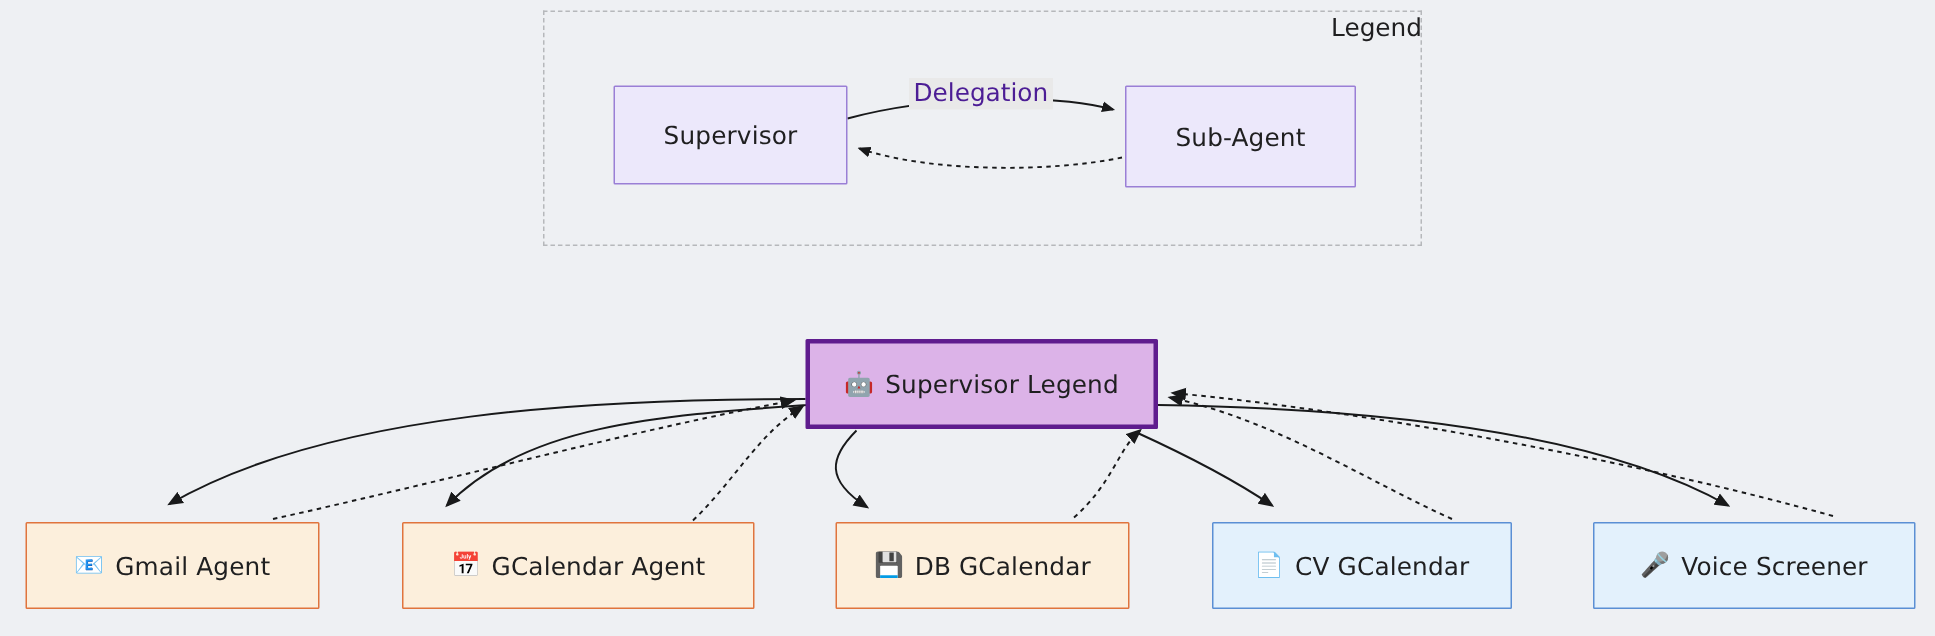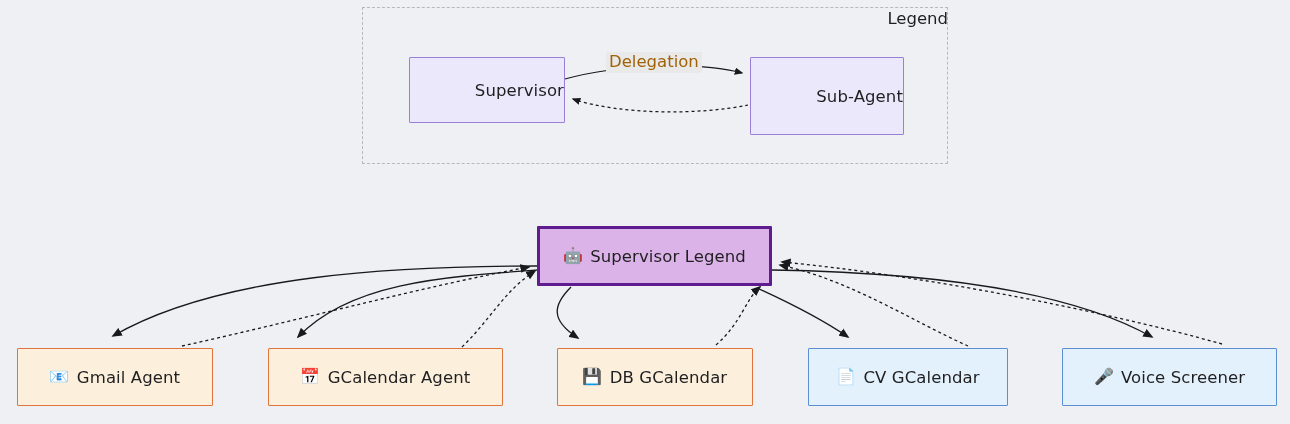--- a/index.html
+++ b/index.html
@@ -62,40 +62,39 @@
     width: 586px;
     text-align: right;
     font-size: 16.5px;
     color: #1f1f20;
   }
   
   .node-lavender {
     background: #ece8fb;
     border: 1.2px solid #9a7fd6;
     border-radius: 1px;
-    justify-content: flex-end;
   }
   #legend-supervisor {
     left: 409px;
     top: 57px;
     width: 156px;
     height: 66px;
   }
   #legend-subagent {
     left: 750px;
     top: 57px;
     width: 154px;
-    height: 78px;
+    height: 68px;
   }
   
   .edge-label {
     position: absolute;
     background: #e9e9e9;
     font-size: 16.5px;
-    color: #a16207;
+    color: #4c1d95;
     padding: 1px 3px;
     white-space: nowrap;
     line-height: 1.15;
   }
   #label-delegation {
     left: 606px;
     top: 52px;
   }
   #label-report-back {
     left: 604px;

